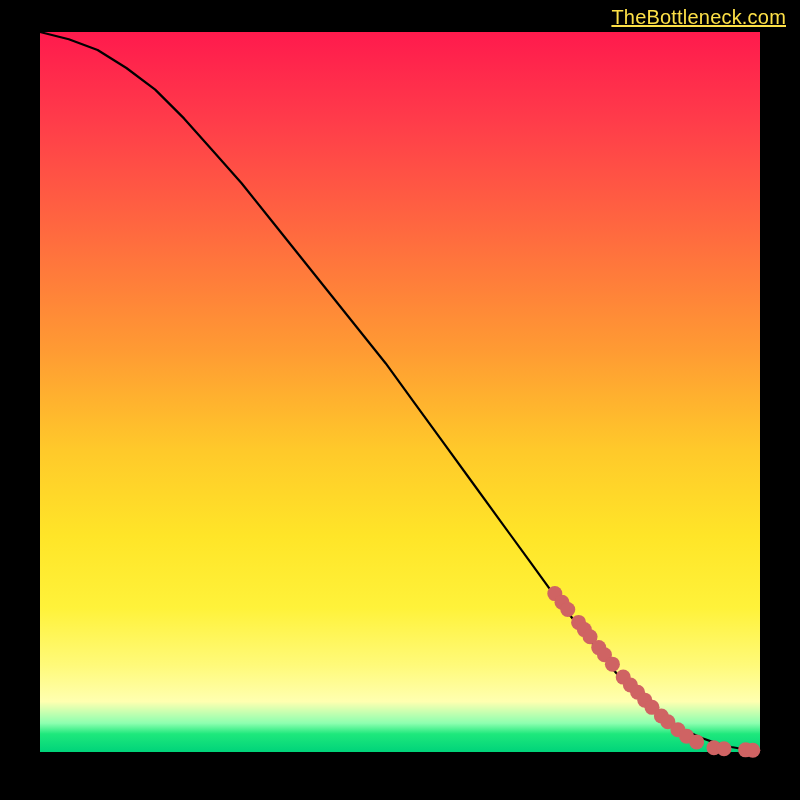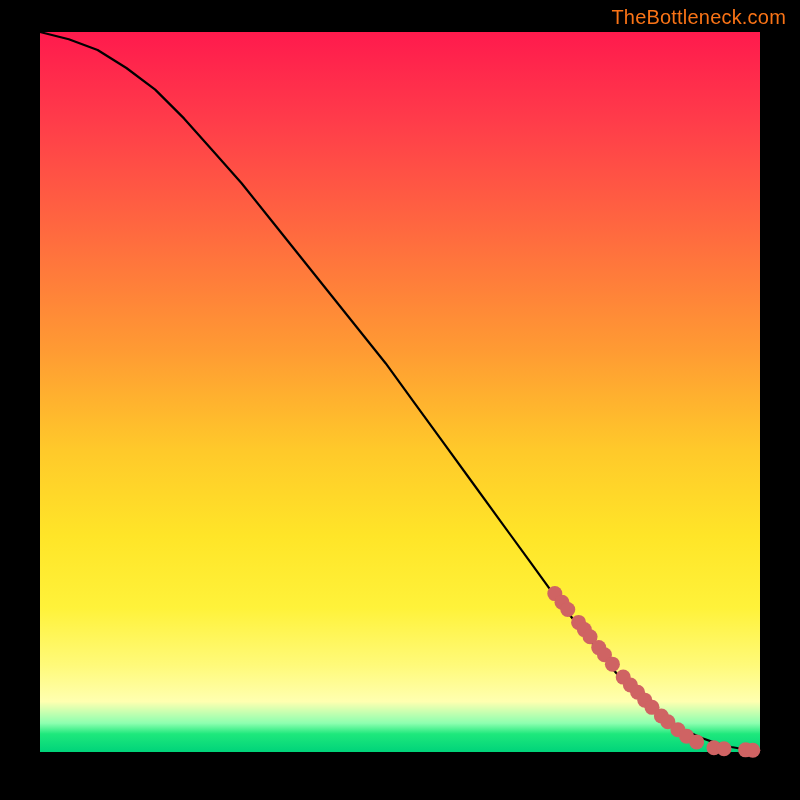--- a/index.html
+++ b/index.html
@@ -14,24 +14,25 @@
   .frame {
     position: relative;
     width: 800px;
     height: 800px;
     background: #000000;
   }
   .watermark {
     position: absolute;
     top: 6px;
     right: 14px;
-    color: #f97316;
+    color: #fde047;
     font-size: 20px;
     font-weight: 500;
     letter-spacing: 0.2px;
+    text-decoration: underline;
   }
   .plot-area {
     position: absolute;
     left: 40px;
     top: 32px;
     width: 720px;
     height: 720px;
     
     background: linear-gradient(
       to bottom,

